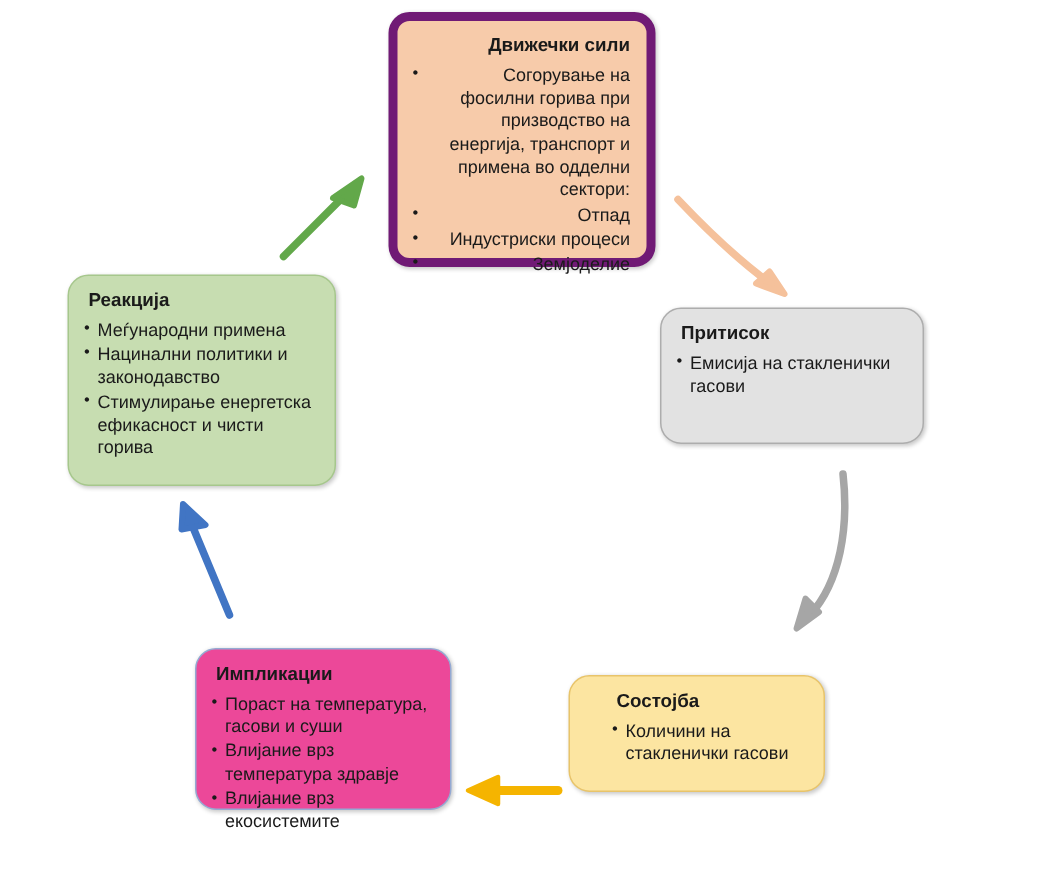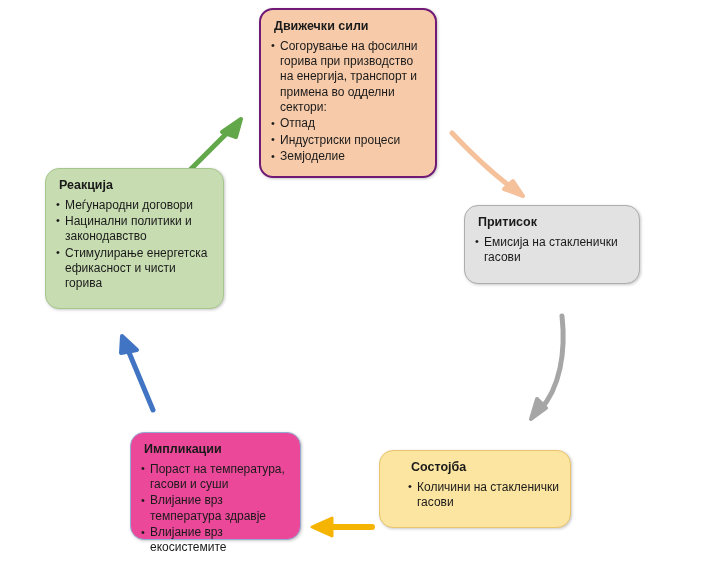--- a/index.html
+++ b/index.html
@@ -55,40 +55,41 @@
     position: absolute;
     left: 0;
     top: -0.5px;
     font-size: 11px;
   }
 
   
   #node-drivers {
     left: 259px; top: 8px; width: 178px; height: 170px;
     background: #F7CBAA;
-    border: 2px solid #701a75;
+    border: 6px solid #701a75;
+    text-align: right;
   }
   #node-pressure {
-    left: 464px; top: 205px; width: 176px; height: 79px;
+    left: 440px; top: 205px; width: 176px; height: 91px;
     background: #E2E2E2;
     border: 1px solid #ADADAD;
   }
   #node-state {
-    left: 379px; top: 450px; width: 192px; height: 78px;
+    left: 379px; top: 450px; width: 171px; height: 78px;
     background: #FCE5A1;
     border: 1px solid #E8C46A;
     padding-left: 28px;
   }
   #node-impacts {
     left: 130px; top: 432px; width: 171px; height: 108px;
     background: #ec4899;
     border: 1px solid #94AAD3;
   }
   #node-response {
-    left: 45px; top: 168px; width: 179px; height: 141px;
+    left: 45px; top: 183px; width: 179px; height: 141px;
     background: #C7DDB1;
     border: 1px solid #A6C78C;
   }
 </style>
 </head>
 <body>
 
 <div id="canvas">
 
   <svg class="arrows-layer" viewBox="0 0 701 588">
@@ -148,19 +149,19 @@
     <ul class="node-list">
       <li>Пораст на температура, гасови и суши</li>
       <li>Влијание врз температура здравје</li>
       <li>Влијание врз екосистемите</li>
     </ul>
   </div>
 
   <div class="node" id="node-response">
     <div class="node-title">Реакција</div>
     <ul class="node-list">
-      <li>Меѓународни договори</li>
+      <li>Меѓународни примена</li>
       <li>Нацинални политики и законодавство</li>
       <li>Стимулирање енергетска ефикасност и чисти горива</li>
     </ul>
   </div>
 
 </div>
 
 </body></html>

